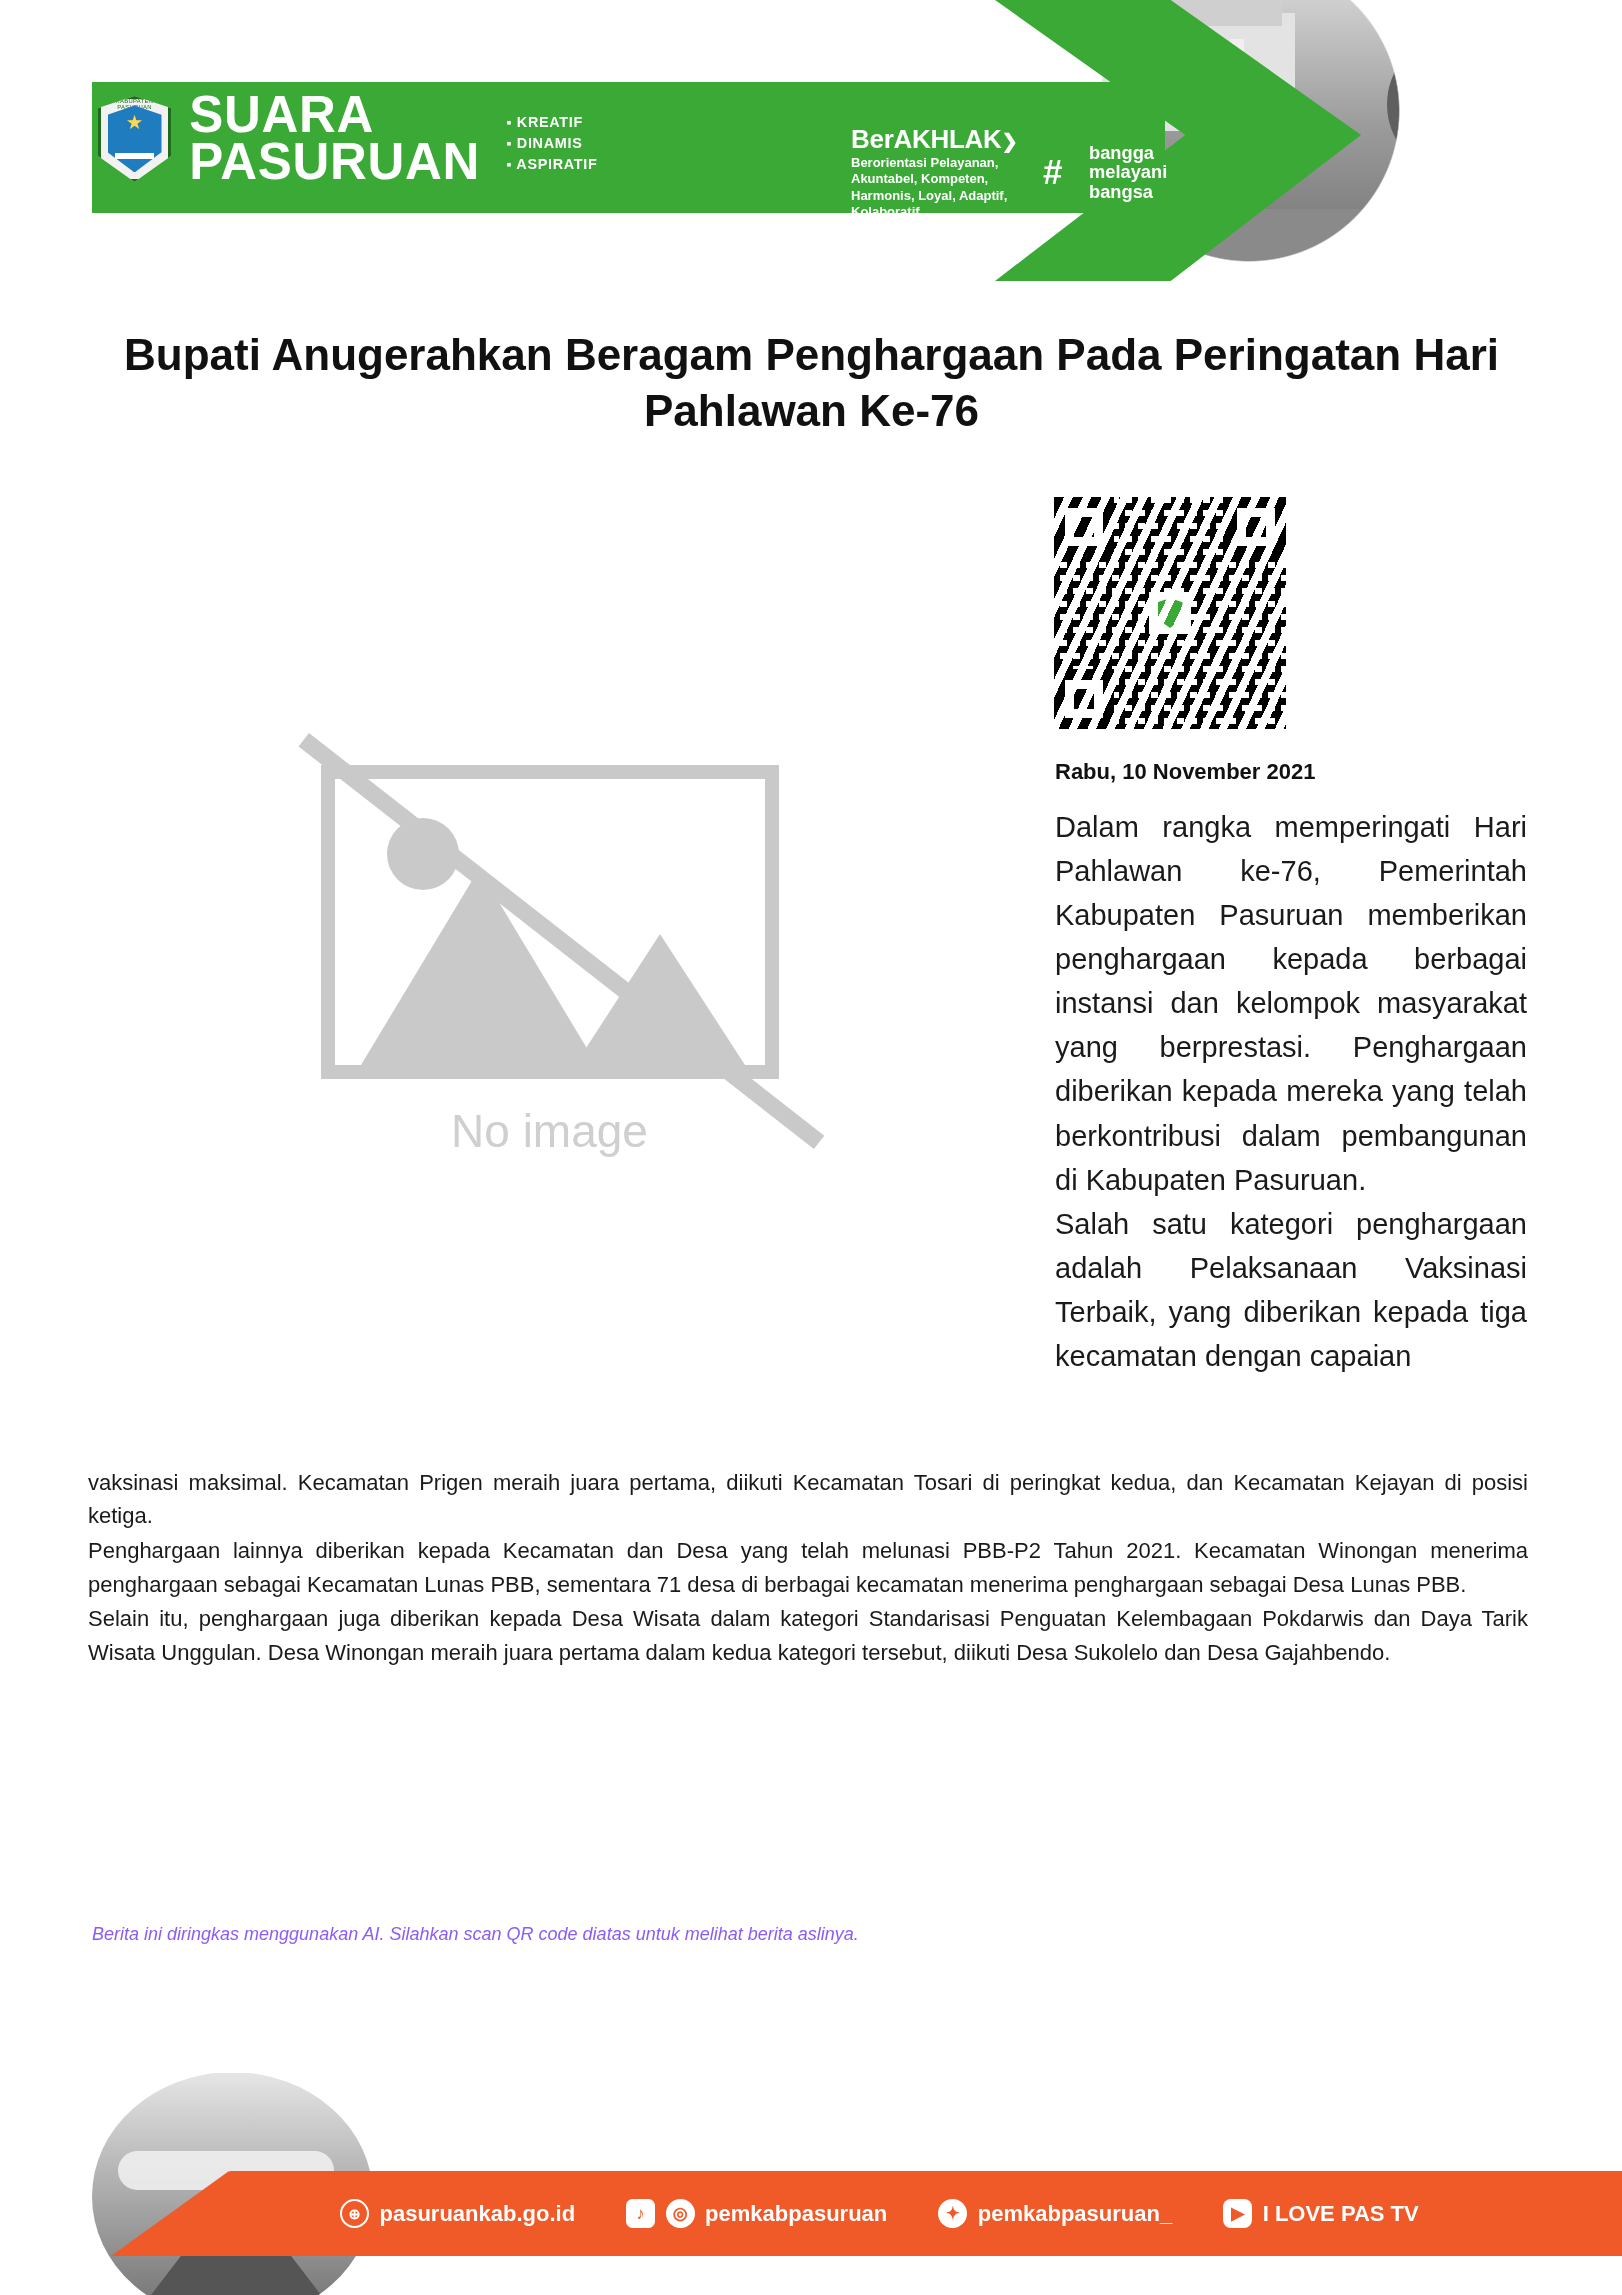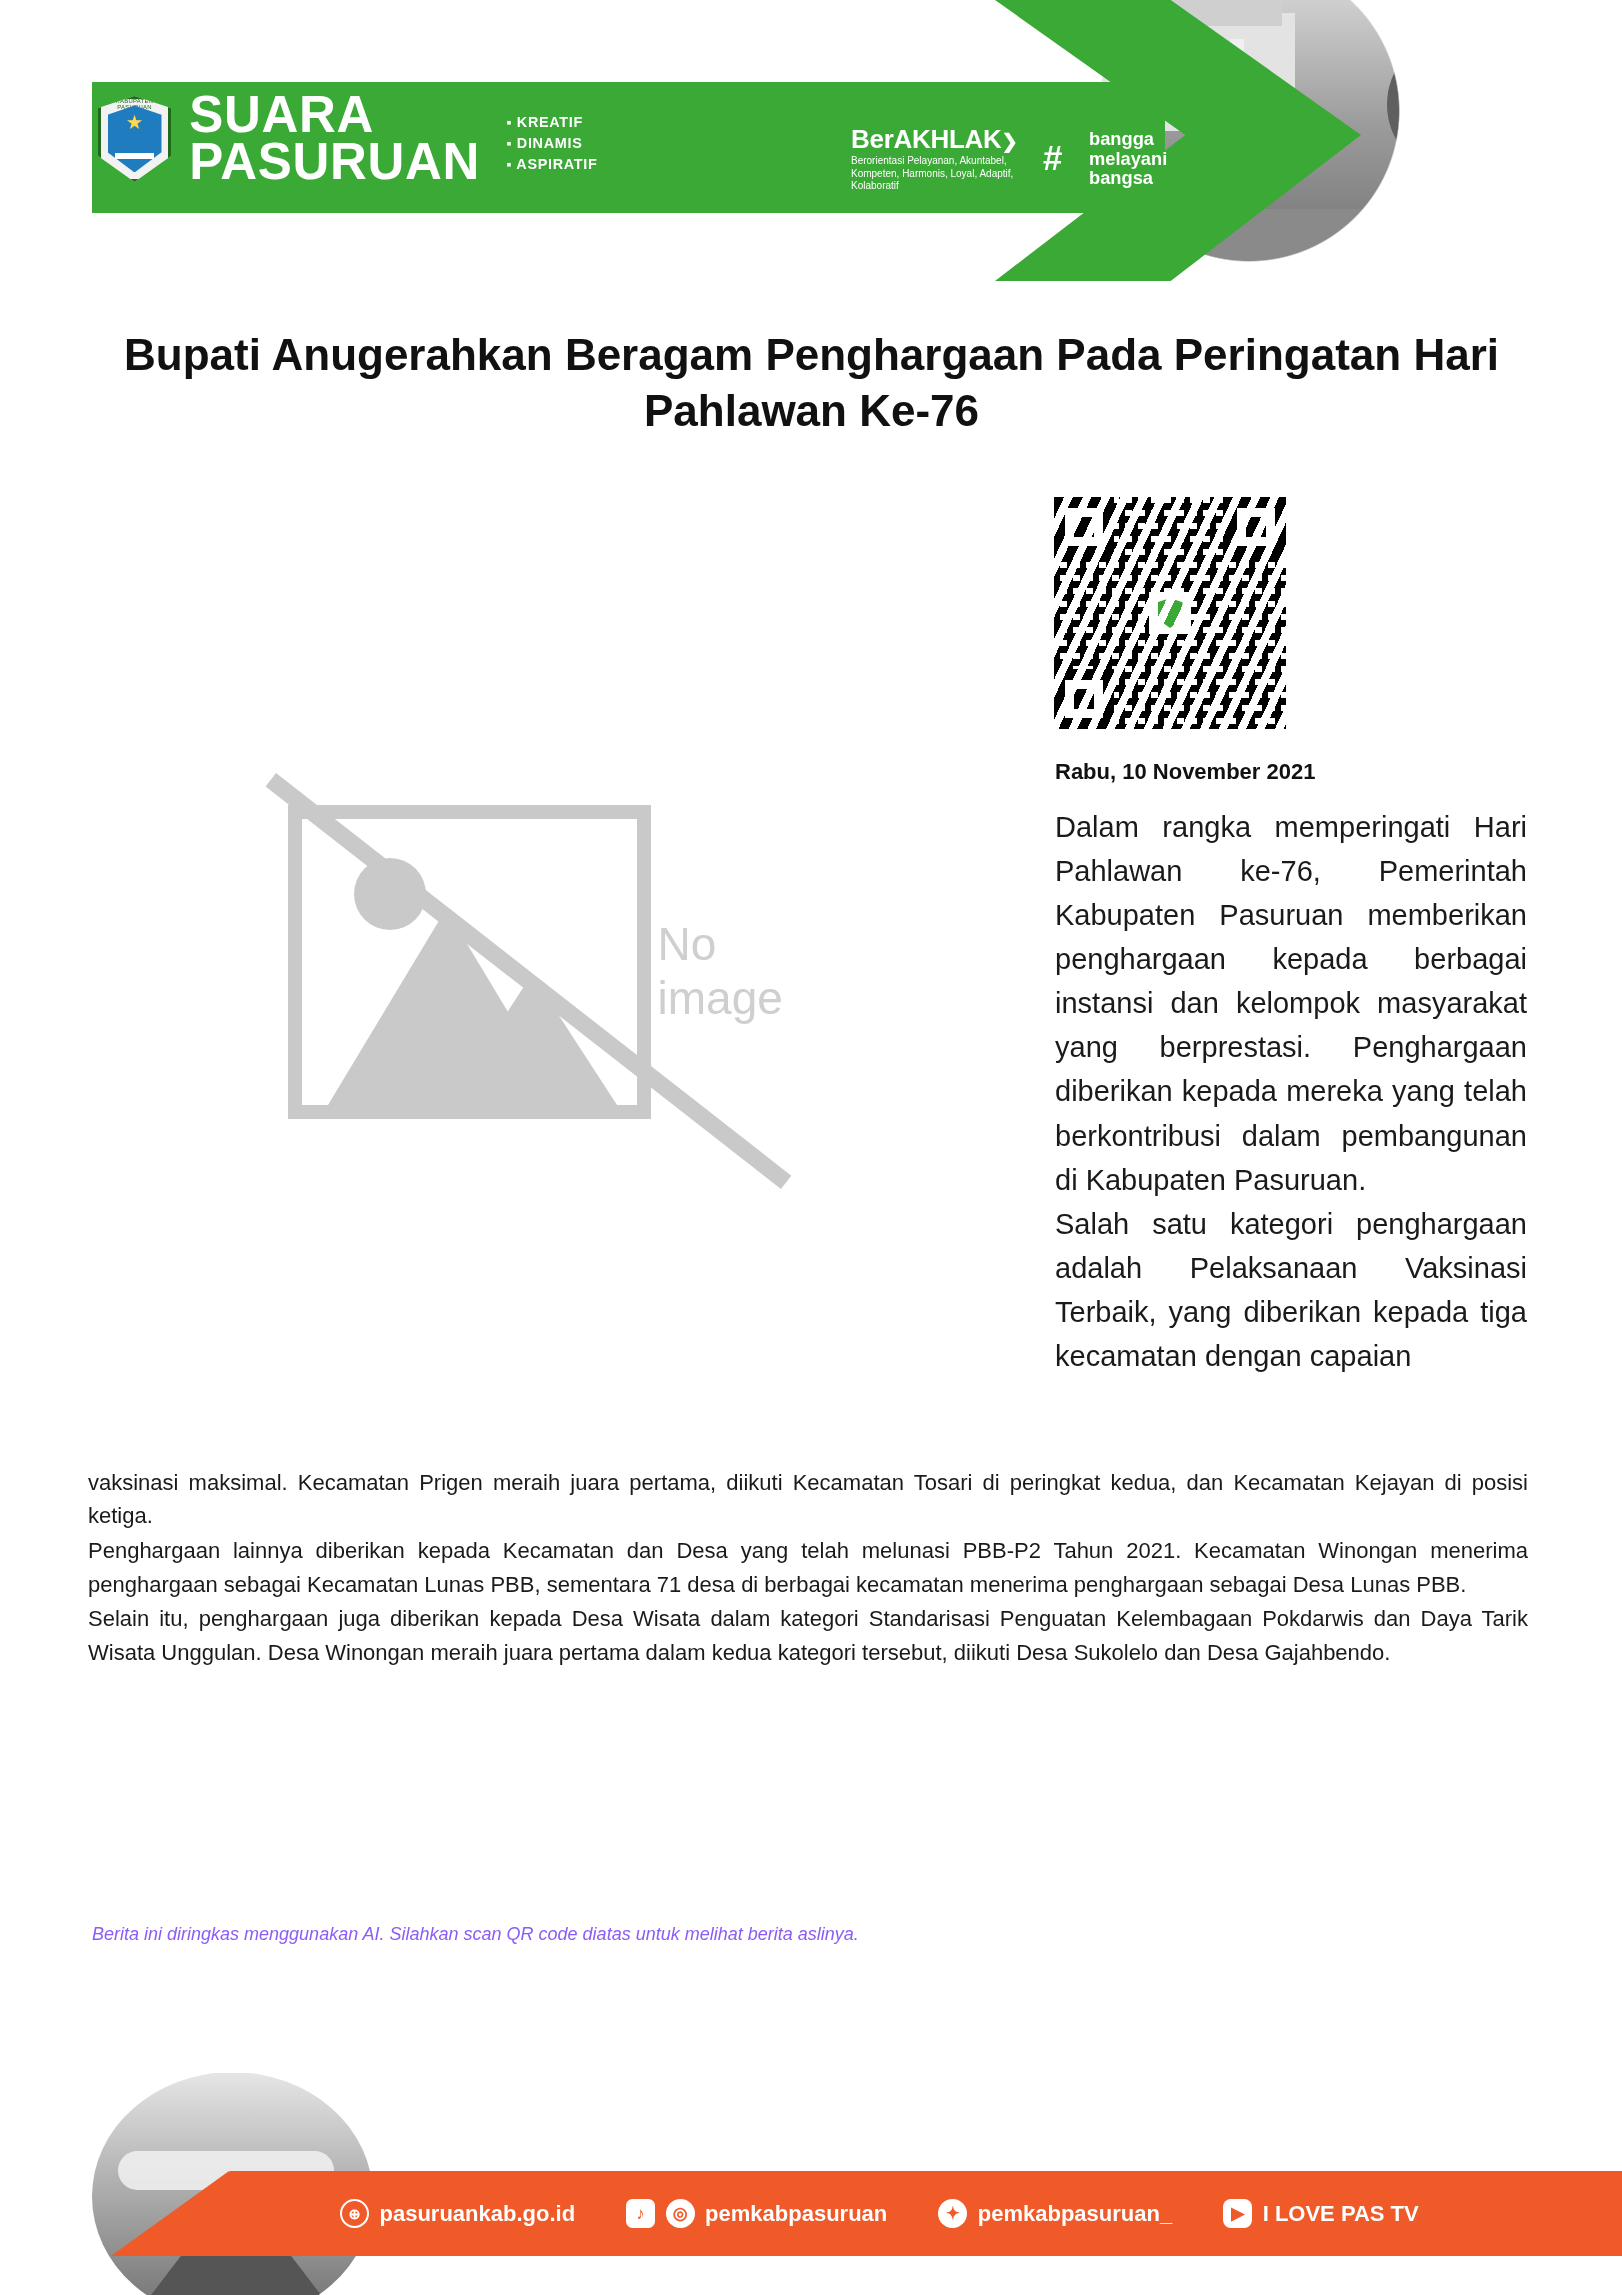--- a/index.html
+++ b/index.html
@@ -125,21 +125,21 @@
 
   .header-right-logos {
     position: absolute;
     top: 124px; left: 851px;
     display: flex; align-items: center; gap: 22px;
     z-index: 6;
   }
   .berakhlak { color: #ffffff; }
   .berakhlak .main { font-size: 26px; font-weight: bold; letter-spacing: -0.3px; }
   .berakhlak .main .arrow { font-size: 19.6px; }
-  .berakhlak .sub { font-size: 10px; line-height: 1.25; max-width: 170px; }
+  .berakhlak .sub { font-size: 13px; line-height: 1.25; max-width: 170px; font-weight: bold; }
   .bangga { color: #ffffff; display:flex; align-items:center; gap:6.5px;}
   .bangga .hash { font-size: 35px; font-weight: bold; }
   .bangga .words { font-size: 18.3px; font-weight: bold; line-height: 1.05; margin-left: 20px; }
 
   
   .title {
     position: absolute;
     top: 327px; left: 105px;
     width: 1413px;
     text-align: center;
@@ -185,21 +185,21 @@
   .qr-center .mini {
     width: 25px; height: 30px; background: #3aa935;
     clip-path: polygon(50% 0%, 100% 14%, 100% 70%, 50% 100%, 0 70%, 0 14%);
   }
 
   
   .img-ph {
     position: absolute;
     top: 713px; left: 288px;
     width: 523px; height: 497px;
-    display: flex; flex-direction: row;
+    display: flex; flex-direction: column;
     align-items: center; justify-content: center;
     gap: 6.5px;
   }
   .img-ph .frame {
     position: relative;
     width: 458px; height: 314px;
     border: 14.4px solid #c9c9c9;
   }
   .img-ph .sun {
     position: absolute; left: 52px; top: 39px;

